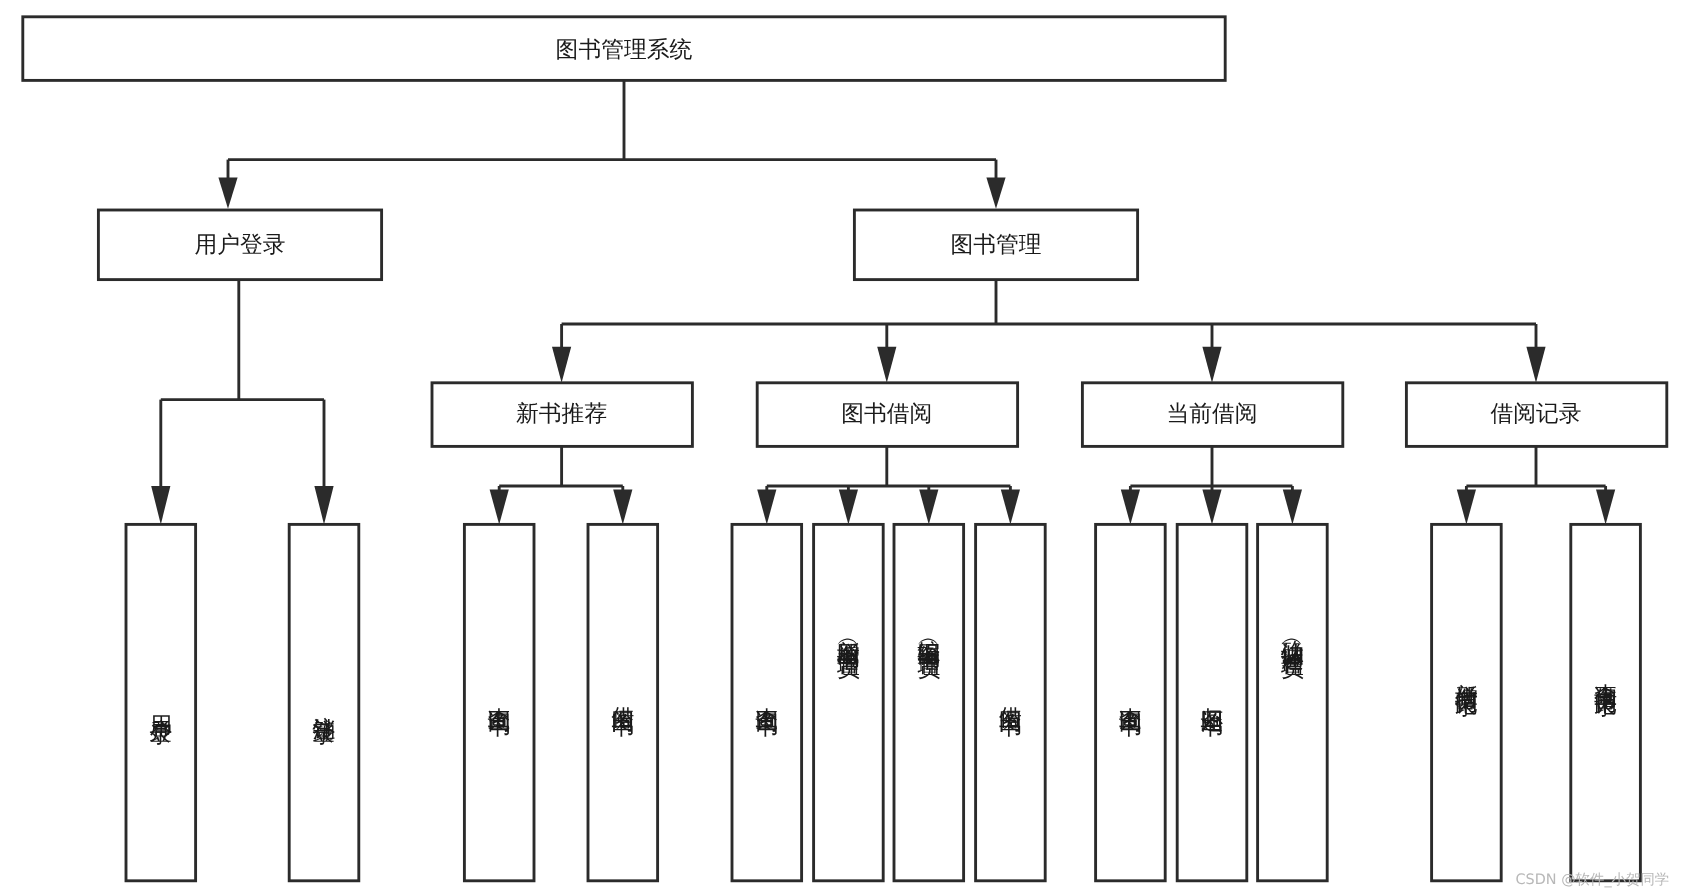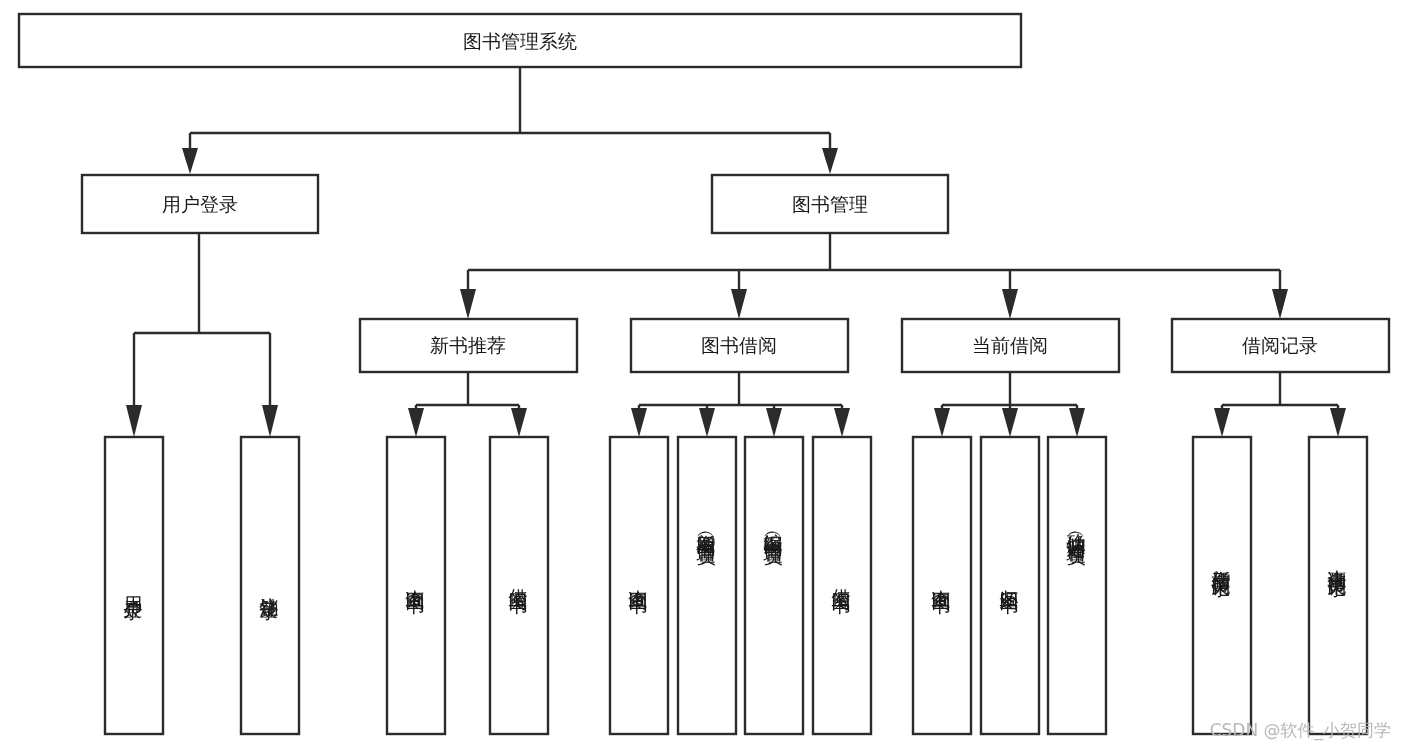--- a/index.html
+++ b/index.html
@@ -48,21 +48,21 @@
     writing-mode: vertical-rl;
     text-orientation: upright;
     text-anchor: middle;
     letter-spacing: 2px;
   }
   .watermark {
     position: absolute;
     right: 14px;
     bottom: 5px;
     font-family: "DejaVu Sans", "Liberation Sans", sans-serif;
-    font-size: 17px;
+    font-size: 12px;
     color: #b8b8b8;
     white-space: nowrap;
     pointer-events: none;
     user-select: none;
     text-align: center;
   }
 </style>
 </head>
 <body>
 

